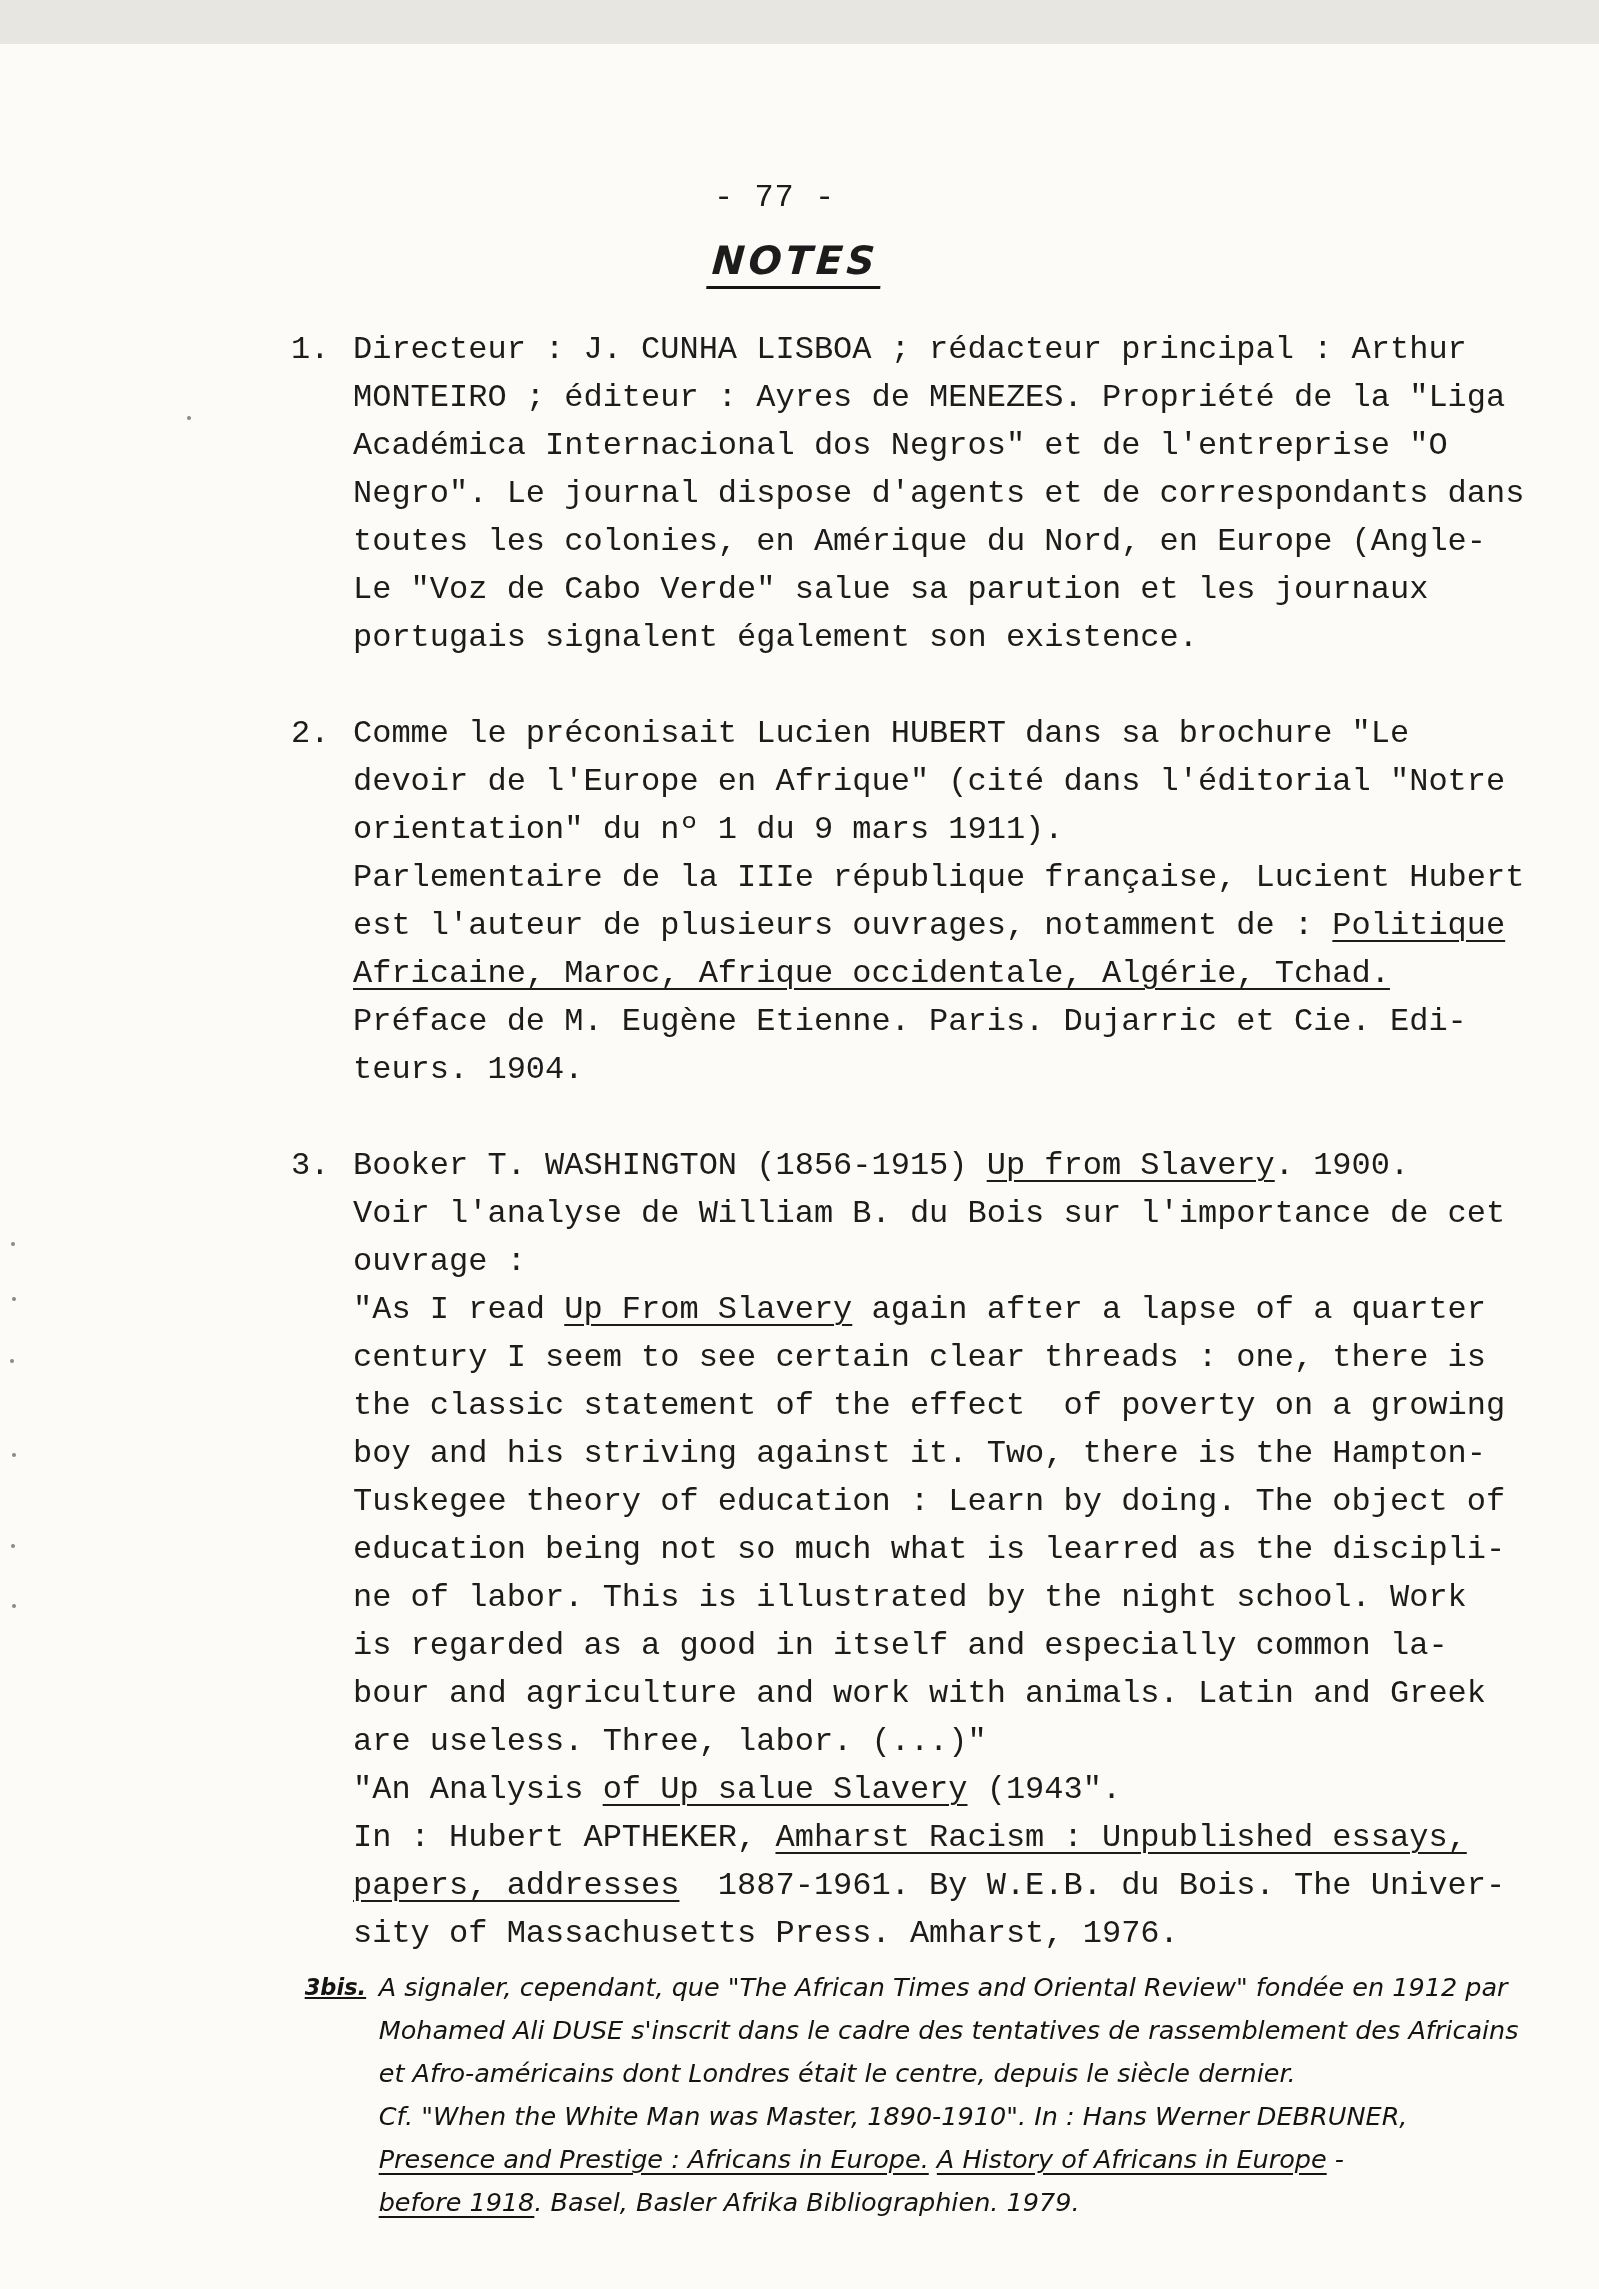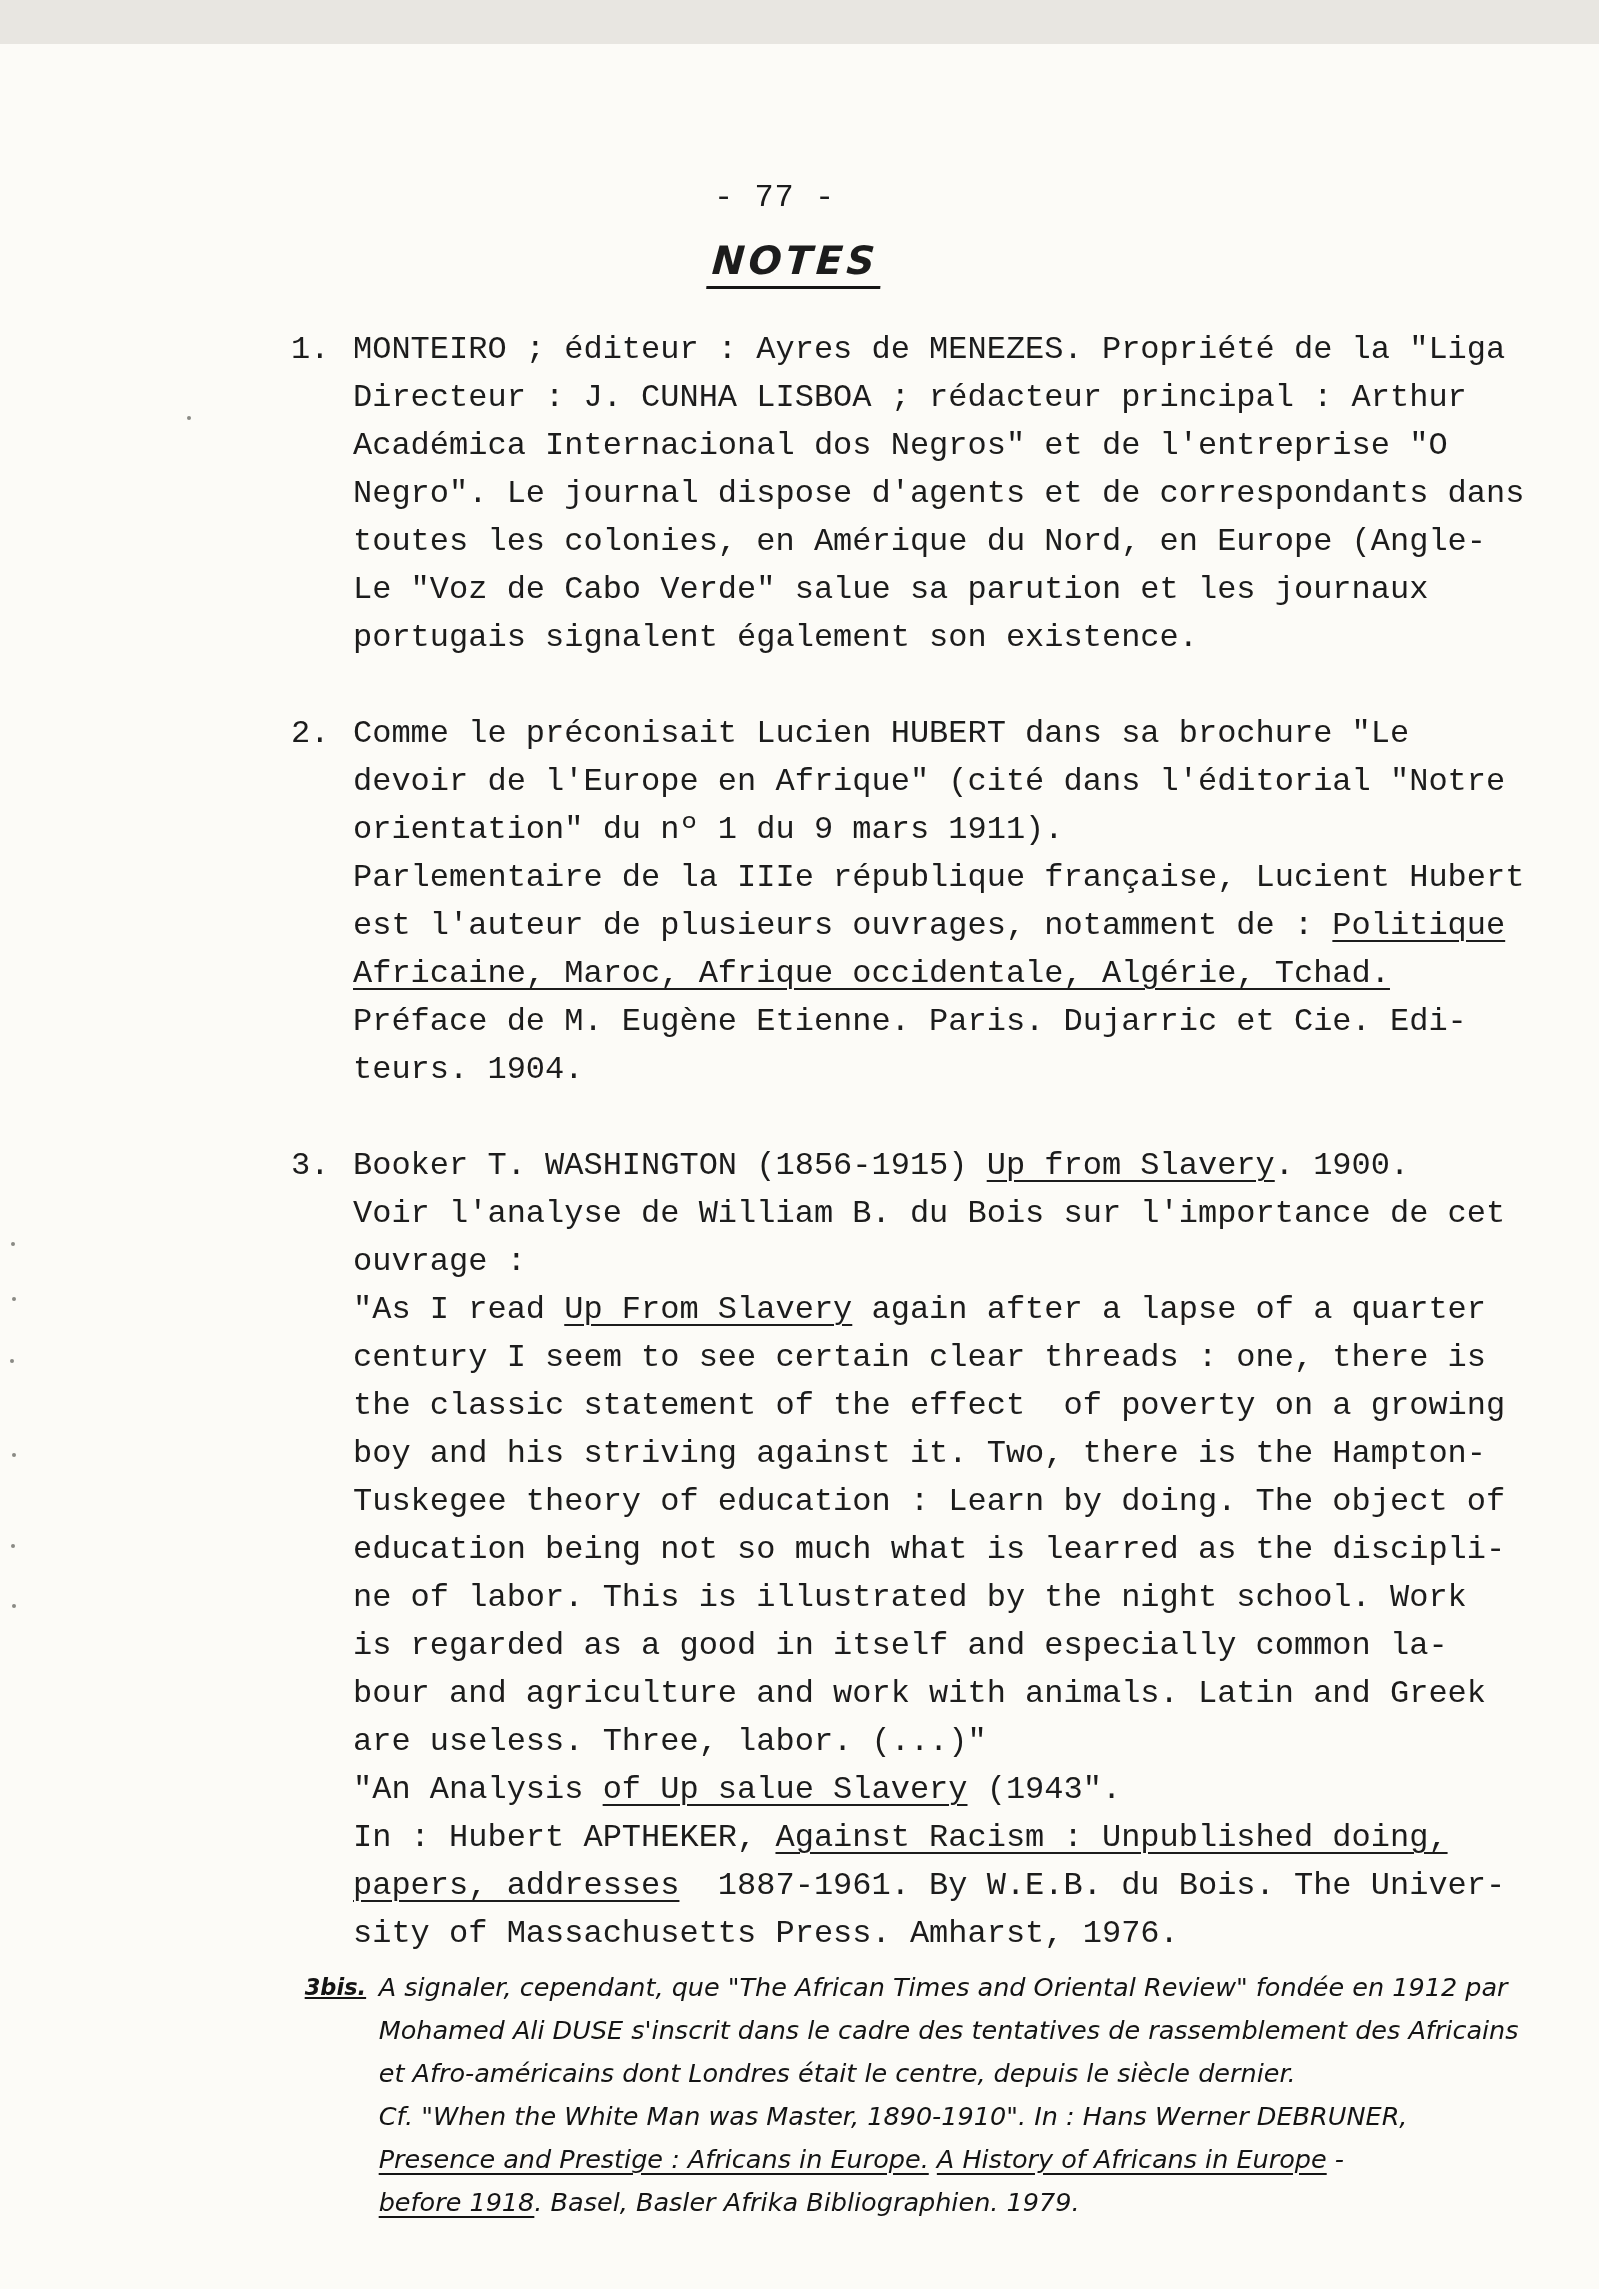--- a/index.html
+++ b/index.html
@@ -129,22 +129,22 @@
   <div class="pageno">- 77 -</div>
 
   <div class="title">NOTES</div>
 
   <div class="content">
 
     <div id="notes-list">
         <div class="note">
           <div class="marker">1.</div>
           <div class="note-body">
+            <div class="line"><span>Directeur : J. CUNHA LISBOA ; rédacteur principal : Arthur</span></div>
             <div class="line"><span>MONTEIRO ; éditeur : Ayres de MENEZES. Propriété de la "Liga</span></div>
-            <div class="line"><span>Directeur : J. CUNHA LISBOA ; rédacteur principal : Arthur</span></div>
             <div class="line"><span>Académica Internacional dos Negros" et de l'entreprise "O</span></div>
             <div class="line"><span>Negro". Le journal dispose d'agents et de correspondants dans</span></div>
             <div class="line"><span>toutes les colonies, en Amérique du Nord, en Europe (Angle-</span></div>
             <div class="line"><span>Le "Voz de Cabo Verde" salue sa parution et les journaux</span></div>
             <div class="line"><span>portugais signalent également son existence.</span></div>
           </div>
         </div>
         <div class="note">
           <div class="marker">2.</div>
           <div class="note-body">
@@ -168,21 +168,21 @@
             <div class="line"><span>century I seem to see certain clear threads : one, there is</span></div>
             <div class="line"><span>the classic statement of the effect  of poverty on a growing</span></div>
             <div class="line"><span>boy and his striving against it. Two, there is the Hampton-</span></div>
             <div class="line"><span>Tuskegee theory of education : Learn by doing. The object of</span></div>
             <div class="line"><span>education being not so much what is learred as the discipli-</span></div>
             <div class="line"><span>ne of labor. This is illustrated by the night school. Work</span></div>
             <div class="line"><span>is regarded as a good in itself and especially common la-</span></div>
             <div class="line"><span>bour and agriculture and work with animals. Latin and Greek</span></div>
             <div class="line"><span>are useless. Three, labor. (...)"</span></div>
             <div class="line"><span>"An Analysis </span><span class="u">of Up salue Slavery</span><span> (1943".</span></div>
-            <div class="line"><span>In : Hubert APTHEKER, </span><span class="u">Against Racism : Unpublished doing,</span></div>
+            <div class="line"><span>In : Hubert APTHEKER, </span><span class="u">Amharst Racism : Unpublished essays,</span></div>
             <div class="line"><span class="u">papers, addresses</span><span>  1887-1961. By W.E.B. du Bois. The Univer-</span></div>
             <div class="line"><span>sity of Massachusetts Press. Amharst, 1976.</span></div>
           </div>
         </div>
       </div>
 
     <div class="handwritten">
       <div class="hw-marker">3bis.</div>
       <div id="handwritten-body" class="hw-body">
           <div class="line"><span>A signaler, cependant, que "The African Times and Oriental Review" fondée en 1912 par</span></div>

